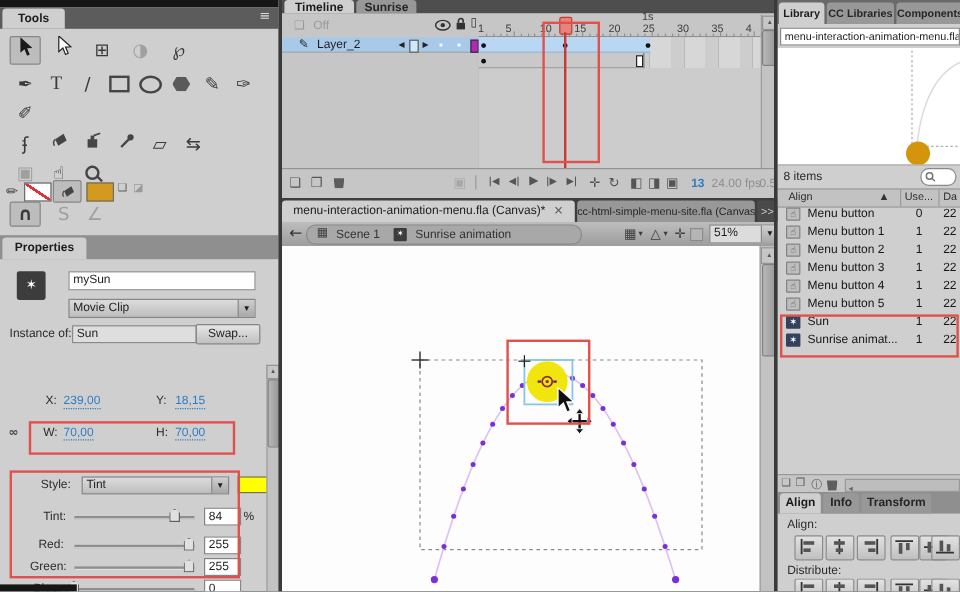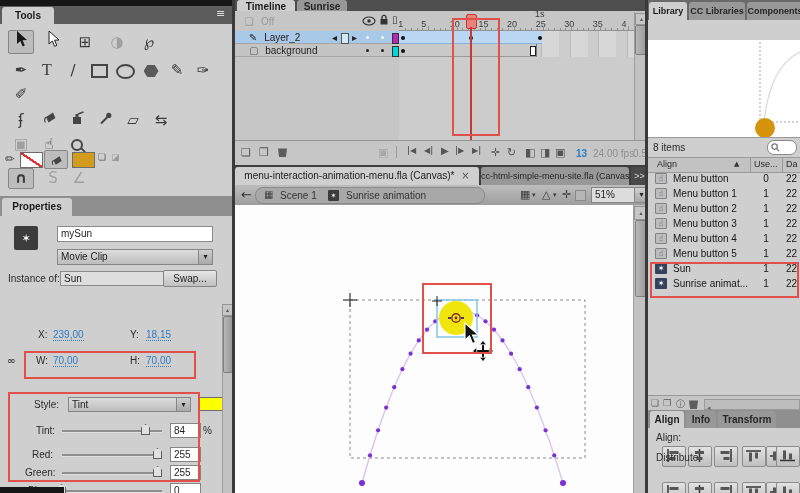--- a/index.html
+++ b/index.html
@@ -243,27 +243,20 @@
 
     <div class="layer-row" style="top:31px;background:#a9c9e9;">
       <span class="ic" style="margin-left:14px;font-size:10px;">✎</span>
       <span style="margin-left:4px;">Layer_2</span>
       <span class="ic" style="position:absolute;left:97px;color:#222;">◂</span>
       <span style="position:absolute;left:106px;top:2px;width:6px;height:9px;background:#cfe9f7;border:1px solid #555;"></span>
       <span class="ic" style="position:absolute;left:117px;color:#222;">▸</span>
       <span style="position:absolute;left:131px;top:5px;width:3px;height:3px;border-radius:50%;background:#eef6fc;"></span>
       <span style="position:absolute;left:146px;top:5px;width:3px;height:3px;border-radius:50%;background:#eef6fc;"></span>
       <span style="position:absolute;left:157px;top:2px;width:5px;height:9px;background:#b429b4;border:1px solid #333;"></span>
-    </div>
-    <div class="layer-row" style="top:44px;background:#c4c4c4;">
-      <span class="ic" style="margin-left:14px;font-size:10px;color:#555;">▢</span>
-      <span style="margin-left:4px;">background</span>
-      <span style="position:absolute;left:131px;top:5px;width:3px;height:3px;border-radius:50%;background:#222;"></span>
-      <span style="position:absolute;left:146px;top:5px;width:3px;height:3px;border-radius:50%;background:#222;"></span>
-      <span style="position:absolute;left:157px;top:2px;width:5px;height:9px;background:#00d8d8;border:1px solid #333;"></span>
     </div>
 
     <div class="abs frames-pattern" style="left:164px;top:31px;width:235px;height:26px;"></div>
     <div class="abs" style="left:164px;top:31px;width:143px;height:12px;background:#b9d7f2;border-bottom:1px solid #8fb3d4;"></div>
     <span class="kdot" style="left:166px;top:36px;"></span>
     <span class="kdot" style="left:234px;top:36px;"></span>
     <span class="kdot" style="left:303px;top:36px;"></span>
     <div class="abs" style="left:164px;top:44px;width:137px;height:12px;background:#c9c9c9;border-bottom:1px solid #9a9a9a;border-right:1px solid #777;"></div>
     <span class="kdot" style="left:166px;top:49px;"></span>
     <span class="abs" style="left:295px;top:46px;width:4px;height:8px;background:#fff;border:1px solid #222;"></span>
@@ -400,20 +393,21 @@
     <div class="sb-btn ic" style="left:399px;top:1px;width:12px;height:12px;line-height:12px;">▴</div>
     <div class="sb-thumb" style="left:400px;top:15px;width:11px;height:75px;"></div>
   </div>
 
   <div class="panel" style="left:648px;top:0;width:152px;height:410px;">
     <div class="tabstrip" style="left:0;top:0;width:152px;height:20px;background:#6a6a6a;"></div>
     <div class="tab" style="left:1px;top:2px;width:38px;height:18px;line-height:18px;font-size:9px;">Library</div>
     <div class="tab off" style="left:41px;top:2px;width:56px;height:18px;line-height:18px;font-size:9px;">CC Libraries</div>
     <div class="tab off" style="left:99px;top:2px;width:56px;height:18px;line-height:18px;font-size:9px;">Components</div>
 
+    <div class="inp" style="left:2px;top:23px;width:142px;height:13px;font-size:9px;">menu-interaction-animation-menu.fla</div>
 
     <div class="abs" style="left:0;top:40px;width:152px;height:97px;background:#fff;border-bottom:1px solid #9a9a9a;">
       <svg width="152" height="97" viewBox="0 0 152 97">
         <path d="M 152 12 Q 122 26 116 82" fill="none" stroke="#dadada" stroke-width="1.2"></path>
         <line x1="112" y1="2" x2="112" y2="82" stroke="#aaa" stroke-width="1" stroke-dasharray="2,2"></line>
         <line x1="112" y1="82" x2="152" y2="82" stroke="#aaa" stroke-width="1" stroke-dasharray="2,2"></line>
         <circle cx="117" cy="88" r="10" fill="#d4940c"></circle>
       </svg>
     </div>
 
@@ -527,21 +521,21 @@
             <line stroke="#333" stroke-width="1.5" x1="0" y1="7" x2="15" y2="7"></line>
             <rect fill="#555" x="3" y="2.5" width="3" height="9"></rect>
             <rect fill="#555" x="9" y="4" width="3" height="6"></rect>
           </svg></div>
         <div class="al-btn" style="left: 128px; top: 0px;"><svg width="15" height="13" viewBox="0 0 15 13">
             <line stroke="#333" stroke-width="1.5" x1="0" y1="11.5" x2="15" y2="11.5"></line>
             <rect fill="#555" x="3" y="1.5" width="3" height="9"></rect>
             <rect fill="#555" x="9" y="4.5" width="3" height="6"></rect>
           </svg></div>
       </div>
-    <span class="lbl" style="left:8px;top:42px;">Distribute:</span>
+    <span class="lbl" style="left:8px;top:60px;">Distribute:</span>
     <div id="dist-btns" class="abs" style="left:0;top:72px;width:152px;height:20px;overflow:hidden;">
         <div class="al-btn" style="left: 14px; top: 0px;"><svg width="15" height="13" viewBox="0 0 15 13">
             <line stroke="#333" stroke-width="1.5" x1="2" y1="0" x2="2" y2="13"></line>
             <rect fill="#555" x="3.5" y="2" width="9" height="3"></rect>
             <rect fill="#555" x="3.5" y="8" width="6" height="3"></rect>
           </svg></div>
         <div class="al-btn" style="left: 40px; top: 0px;"><svg width="15" height="13" viewBox="0 0 15 13">
             <line stroke="#333" stroke-width="1.5" x1="7.5" y1="0" x2="7.5" y2="13"></line>
             <rect fill="#555" x="3" y="2" width="9" height="3"></rect>
             <rect fill="#555" x="4.5" y="8" width="6" height="3"></rect>

